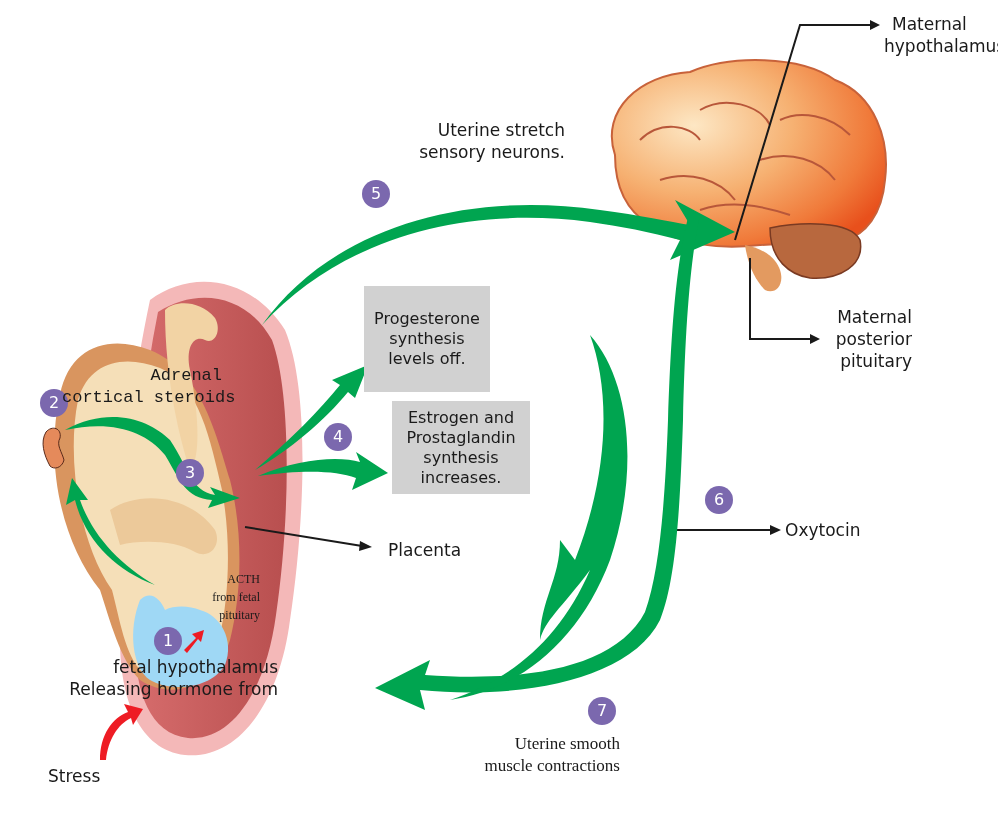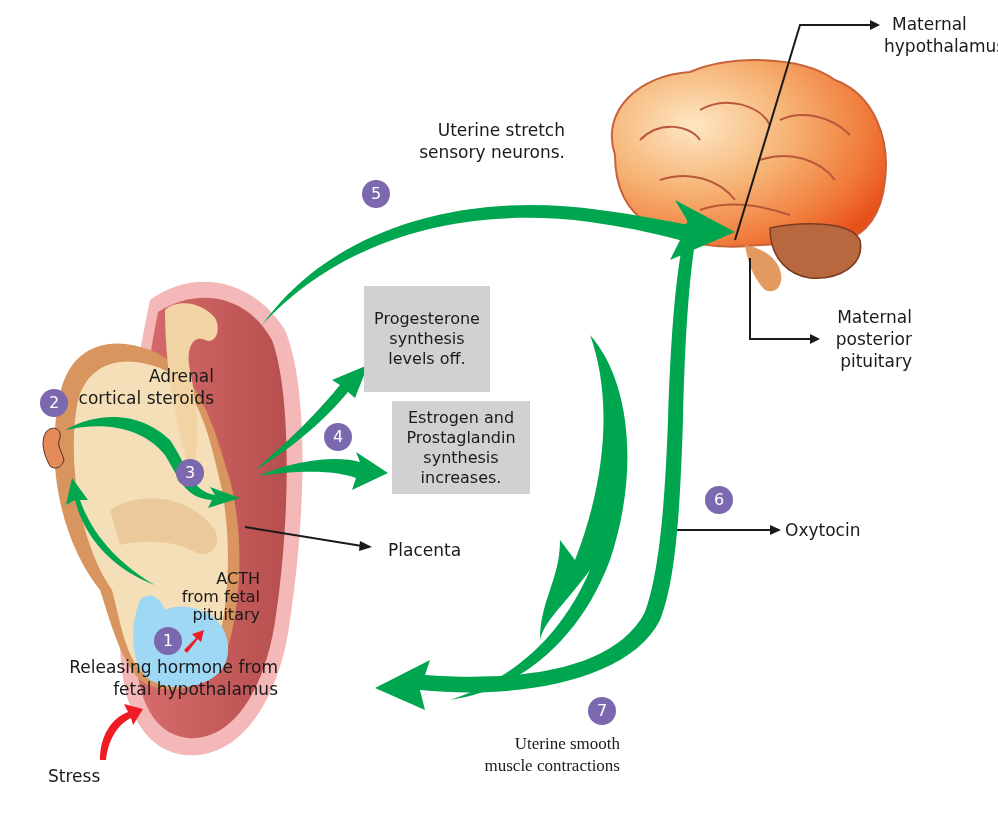--- a/index.html
+++ b/index.html
@@ -1,21 +1,21 @@
 <!DOCTYPE html>
 <html><head>
 <meta charset="utf-8">
 <style>
   html, body { margin: 0; padding: 0; background: #ffffff; }
   body { width: 998px; height: 816px; position: relative; overflow: hidden;
          font-family: "DejaVu Sans", "Liberation Sans", sans-serif; color: #1a1a1a; }
   #art { position: absolute; left: 0; top: 0; width: 998px; height: 816px; }
   .lbl { position: absolute; font-size: 17px; line-height: 22px; text-align: right; white-space: nowrap; }
   .lbl.left { text-align: left; }
-  .lbl.small { font-size: 16px; line-height: 18px; }
+  .lbl.small { font-size: 12px; line-height: 18px; font-family: Liberation Serif, serif; }
   .box { position: absolute; background: #d1d1d1; font-size: 16px; line-height: 20px;
          text-align: center; display: flex; align-items: center; justify-content: center; }
   .step { position: absolute; width: 28px; height: 28px; border-radius: 50%; background: #7b68ae;
           color: #fff; font-size: 16px; line-height: 28px; text-align: center; }
 </style>
 </head>
 <body>
 
 <svg id="art" viewBox="0 0 998 816" xmlns="http://www.w3.org/2000/svg">
   <defs>
@@ -111,38 +111,38 @@
 
 <div class="box" style="left:392px;top:401px;width:138px;height:93px;text-align:center;">
   <div>
     <div>Estrogen and</div>
     <div>Prostaglandin</div>
     <div>synthesis</div>
     <div>increases.</div>
   </div>
 </div>
 
-<div class="lbl" style="left:54px;top:365px;width:160px;">
+<div class="lbl" style="left:62px;top:365px;width:160px;font-family:Liberation Mono, monospace;">
   <div>Adrenal</div>
   <div>cortical steroids</div>
 </div>
 
 <div class="lbl left" style="left:388px;top:539px;">Placenta</div>
 
 <div class="lbl left" style="left:785px;top:519px;">Oxytocin</div>
 
 <div class="lbl small" style="left:170px;top:570px;width:90px;">
   <div>ACTH</div>
   <div>from fetal</div>
   <div>pituitary</div>
 </div>
 
 <div class="lbl" style="left:36px;top:656px;width:242px;">
+  <div>fetal hypothalamus</div>
   <div>Releasing hormone from</div>
-  <div>fetal hypothalamus</div>
 </div>
 
 <div class="lbl left" style="left:48px;top:765px;">Stress</div>
 
 <div class="lbl" style="left:410px;top:733px;width:210px;font-family:Liberation Serif, serif;">
   <div>Uterine smooth</div>
   <div>muscle contractions</div>
 </div>
 
 </body></html>

